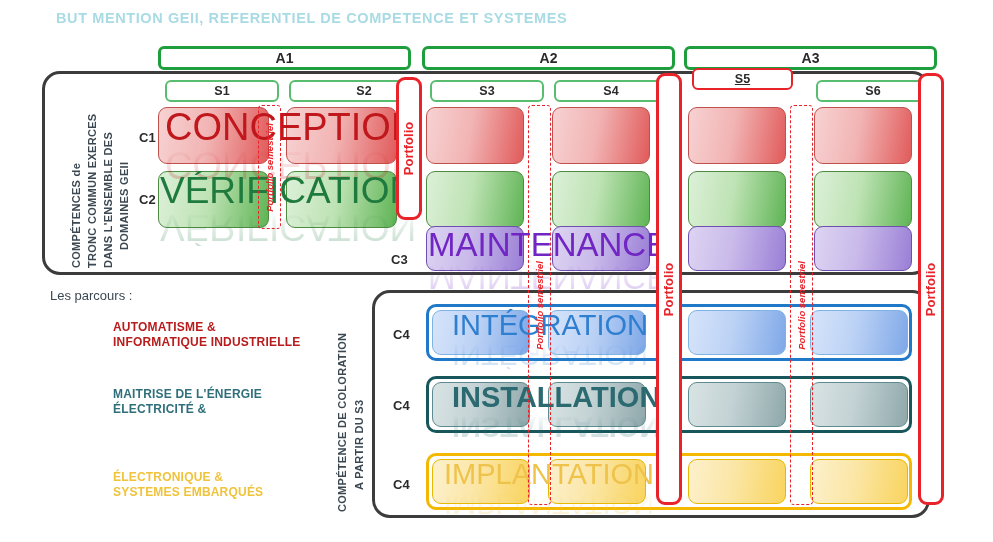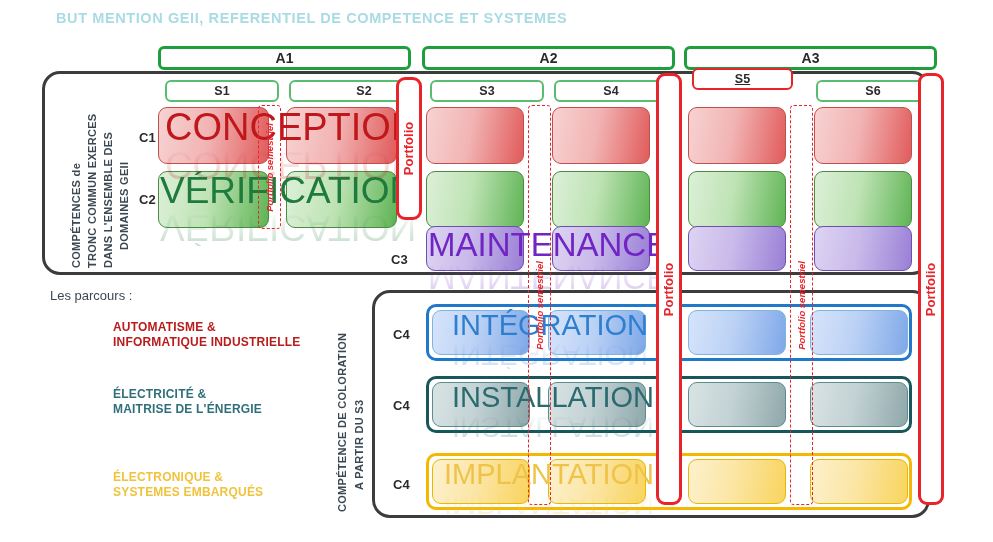--- a/index.html
+++ b/index.html
@@ -200,21 +200,21 @@
   <span class="mir">VÉRIFICATION</span>
 </div>
 <div class="word w-purple" style="left:428px;top:228px;font-size:33px;">
   <span>MAINTENANCE</span>
   <span class="mir">MAINTENANCE</span>
 </div>
 <div class="word w-blue" style="left:452px;top:311px;font-size:29px;">
   <span>INTÉGRATION</span>
   <span class="mir">INTÉGRATION</span>
 </div>
-<div class="word w-teal" style="left:452px;top:383px;font-size:29px;">
+<div class="word w-teal" style="left:452px;top:383px;font-size:29px;font-weight:bold;">
   <span>INSTALLATION</span>
   <span class="mir">INSTALLATION</span>
 </div>
 <div class="word w-yellow" style="left:444px;top:460px;font-size:29px;">
   <span>IMPLANTATION</span>
   <span class="mir">IMPLANTATION</span>
 </div>
 
 <div class="abs pfd" style="left:258px;top:105px;width:23px;height:124px;">
   <span>Portfolio semestriel</span>
@@ -236,19 +236,19 @@
   <span>Portfolio</span>
 </div>
 
 <div class="abs" id="parcoursTitle">Les parcours :</div>
 
 <div class="abs" style="left:113px;top:320px;">
   <div class="pline p-blue">AUTOMATISME &amp;</div>
   <div class="pline p-blue">INFORMATIQUE INDUSTRIELLE</div>
 </div>
 <div class="abs" style="left:113px;top:387px;">
+  <div class="pline p-teal">MAITRISE DE L'ÉNERGIE</div>
   <div class="pline p-teal">ÉLECTRICITÉ &amp;</div>
-  <div class="pline p-teal">MAITRISE DE L'ÉNERGIE</div>
 </div>
 <div class="abs" style="left:113px;top:470px;">
   <div class="pline p-yellow">ÉLECTRONIQUE &amp;</div>
   <div class="pline p-yellow">SYSTEMES EMBARQUÉS</div>
 </div>
 
 </body></html>

